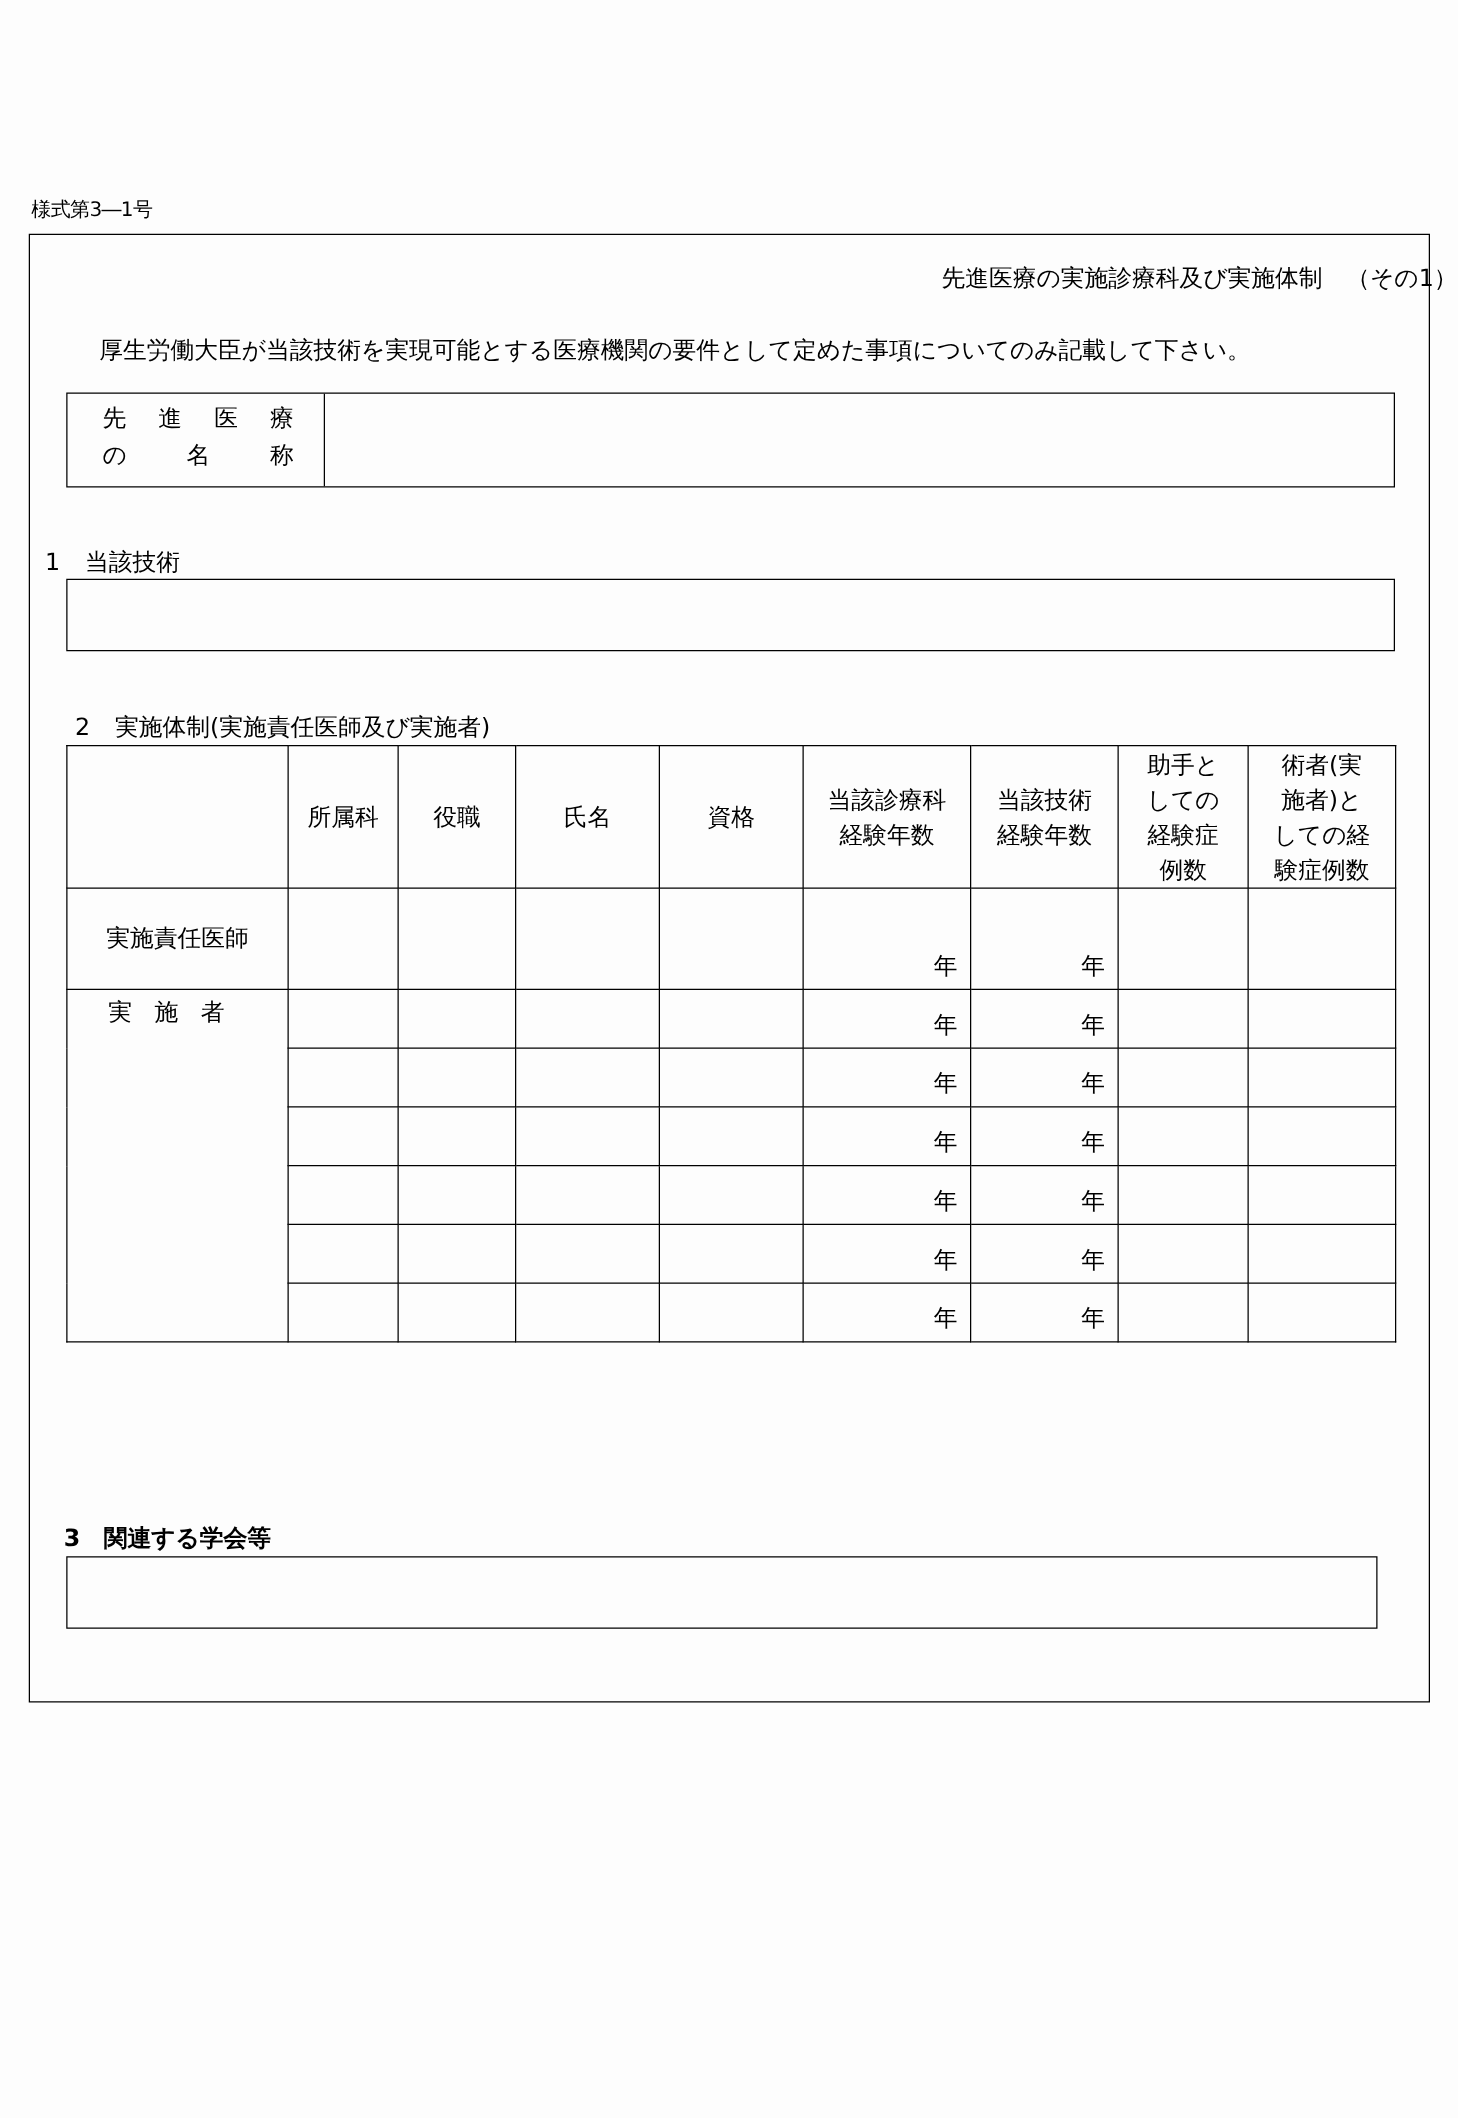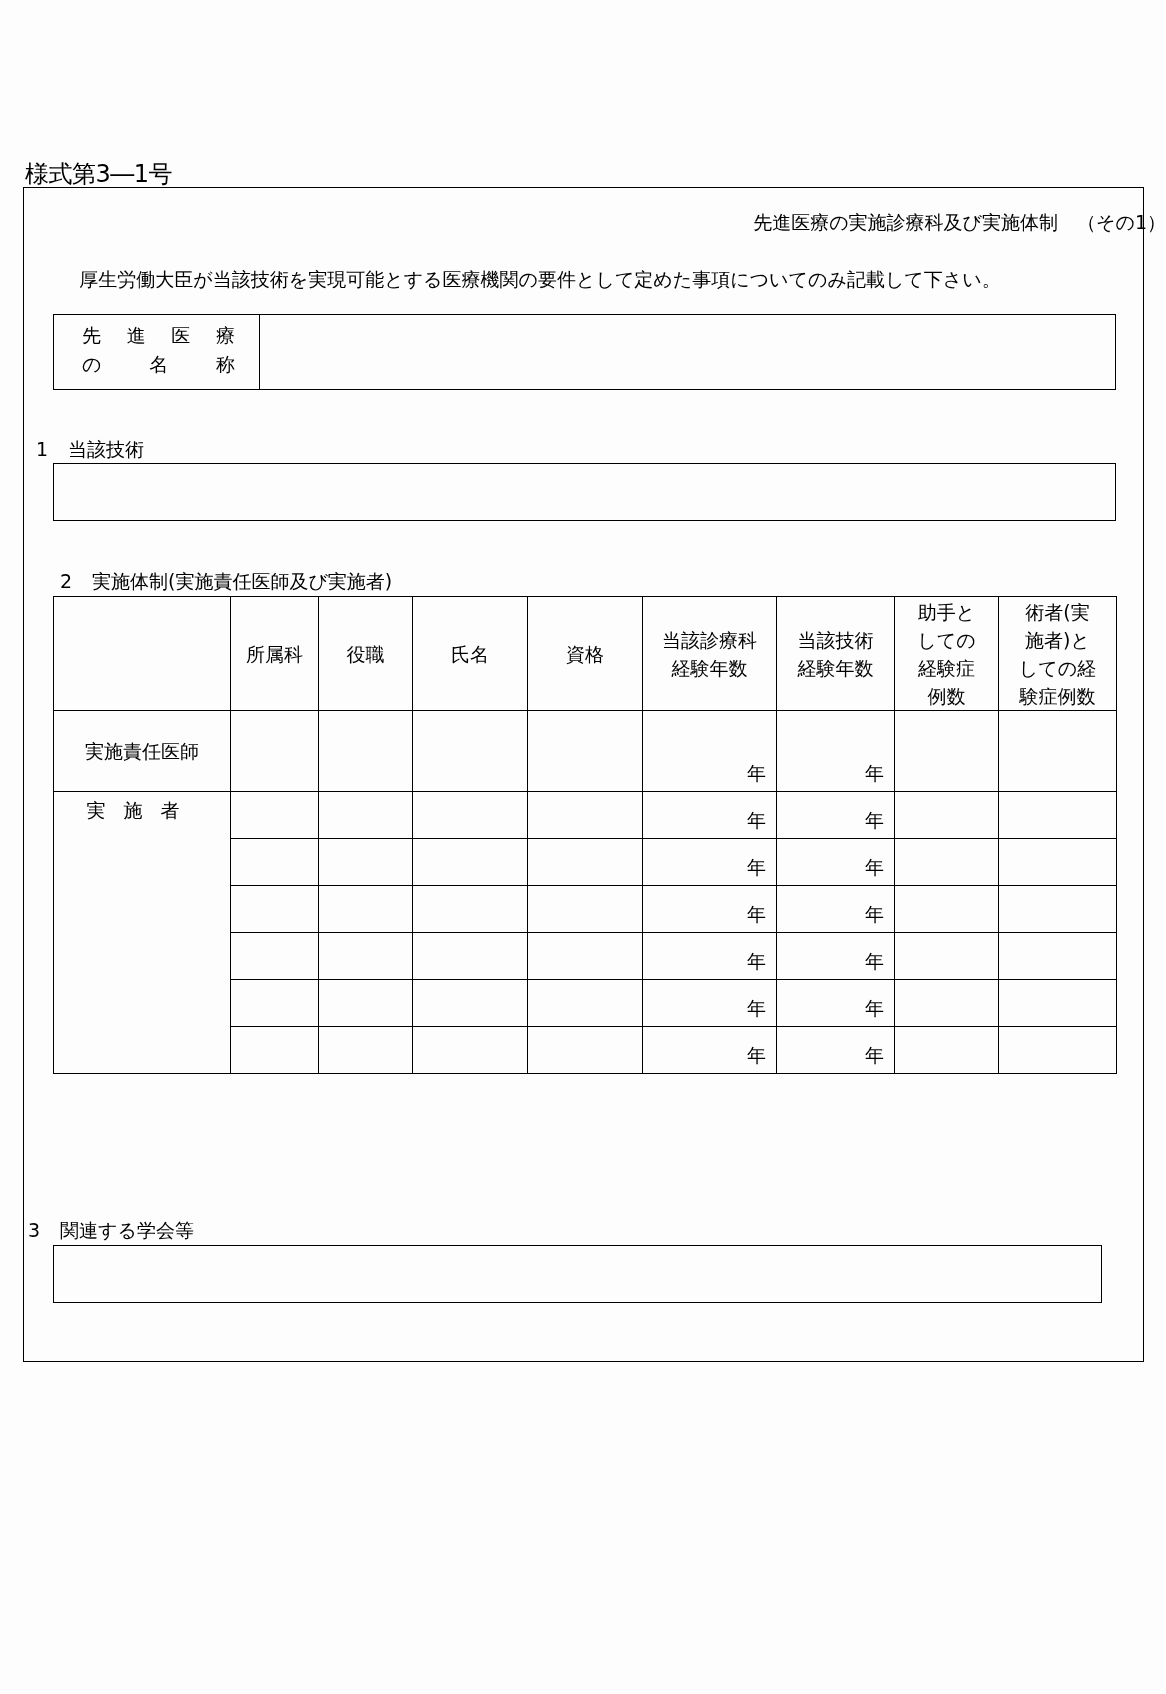--- a/index.html
+++ b/index.html
@@ -1,18 +1,18 @@
 <!DOCTYPE html>
 <html><head>
 <meta charset="utf-8">
 <style>
   html, body { margin:0; padding:0; background:#fdfdfd; }
   body { width:1166px; height:1694px; position:relative; font-family:"DejaVu Sans", "Liberation Sans", sans-serif; color:#000; }
   .abs { position:absolute; }
-  .form-id { left:25px; top:158px; font-size:24px; letter-spacing:-0.5px; }
+  .form-id { left:25px; top:158px; font-size:16px; letter-spacing:-0.5px; }
   .frame { left:23px; top:187px; width:1121px; height:1175px; border:1.5px solid #000; box-sizing:border-box; }
   .title { left:0; width:1166px; top:210px; text-align:right; font-size:19px; }
   .note { left:0; width:1080px; top:267px; text-align:center; font-size:19px; }
   .namebox { left:53px; top:314px; width:1063px; height:76px; border:1.5px solid #000; box-sizing:border-box; display:flex; }
   .namebox .lbl { width:206px; border-right:1.5px solid #000; box-sizing:border-box; padding:6px 24px 0 28px; font-size:19px; line-height:29px; }
   .namebox .lbl .row { display:flex; justify-content:space-between; }
   .namebox .val { flex:1; }
   .sec { font-size:19px; }
   .sec .num { display:inline-block; width:32px; }
   .box { border:1.5px solid #000; box-sizing:border-box; }
@@ -162,16 +162,16 @@
       <td></td>
       <td></td>
       <td class="yr">年</td>
       <td class="yr">年</td>
       <td></td>
       <td></td>
     </tr>
   </tbody>
 </table>
 
-<div class="abs sec" style="left:28px; top:1218px;">
+<div class="abs sec" style="left:51px; top:1218px;font-weight:bold;">
   <span class="num">3</span><span>関連する学会等</span>
 </div>
 <div class="abs box" style="left:53px; top:1245px; width:1049px; height:58px;"></div>
 
 </body></html>

